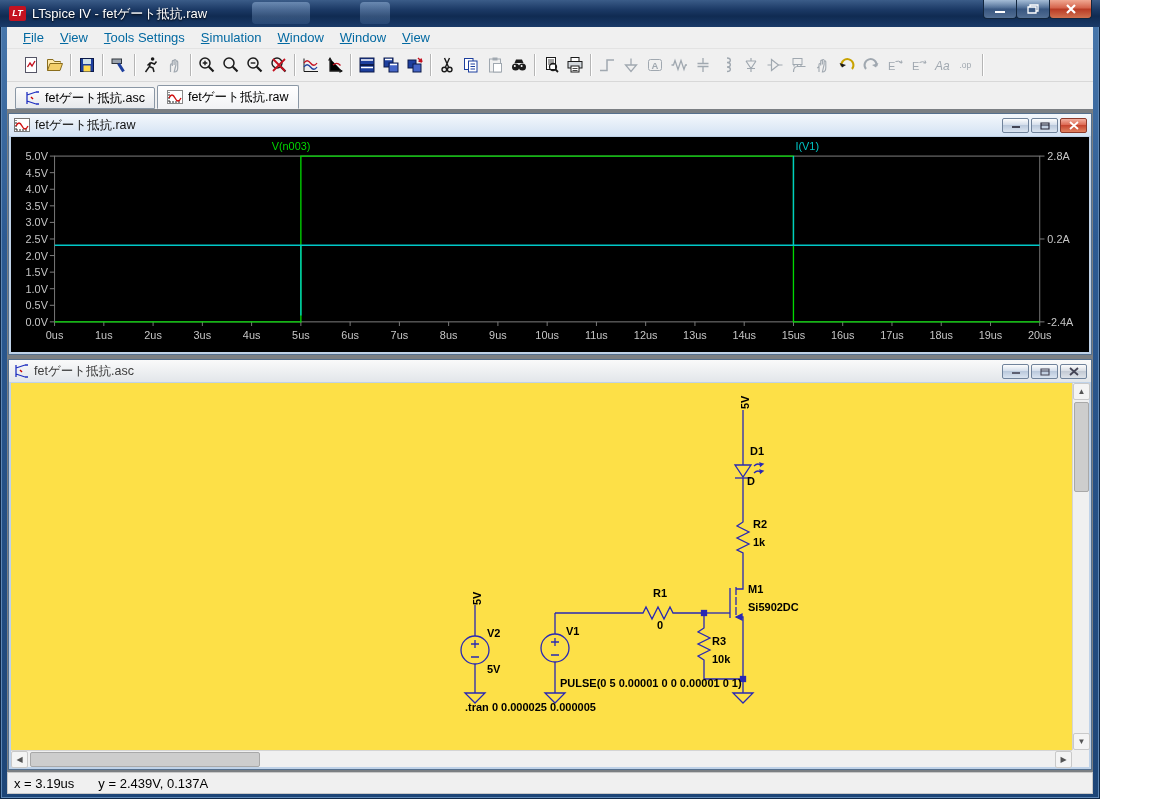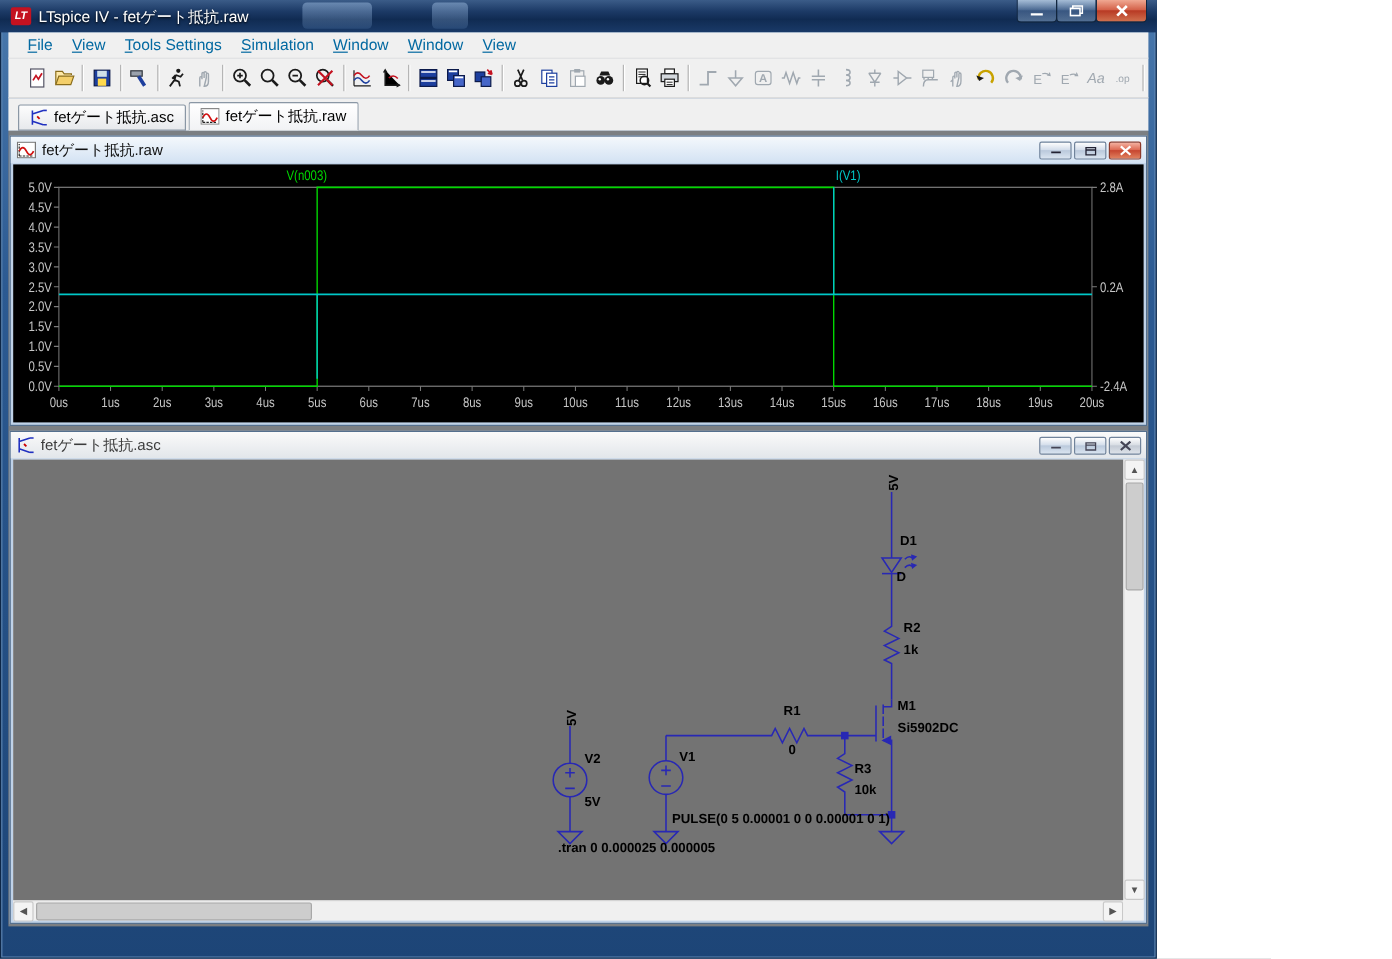--- a/index.html
+++ b/index.html
@@ -1,19 +1,19 @@
 <!DOCTYPE html>
 <html><head>
 <meta charset="utf-8">
 <style>
   * { margin:0; padding:0; box-sizing:border-box; }
   html,body { width:1160px; height:799px; overflow:hidden; }
   body { font-family:"Liberation Sans", sans-serif; font-size:13px; }
 
-  .app { position:relative; width:964px; height:799px;
+  .app { position:relative; width:1100px; height:799px;
          background:linear-gradient(180deg,#4a79ad,#2c5a92 30%,#1d4577);
          box-shadow:inset 0 0 0 1px #0e2747, inset 0 0 0 2px #5e87b5; }
 
   
   .titlebar { position:absolute; left:0; top:0; right:0; height:27px;
               background:linear-gradient(180deg,#3b5c88 0%,#1c3a66 35%,#102b52 60%,#1a3a68 100%);
               display:flex; align-items:center; }
   .glass-blob { position:absolute; top:2px; height:22px; border-radius:4px;
                 background:linear-gradient(180deg,rgba(170,200,235,.45),rgba(90,130,180,.25)); }
   .logo { width:17px; height:15px; margin:0 6px 0 9px; background:#c41220; border-radius:2px;
@@ -65,21 +65,21 @@
   .child-body { position:absolute; left:2px; right:2px; top:23px; bottom:2px; }
 
   
   #wave-win { left:1px; right:1px; top:4px; height:242px; }
   #wave-body { background:#000; }
   #plot-svg { position:absolute; inset:0; width:100%; height:100%; }
 
   
   #sch-win { left:1px; right:1px; top:250px; bottom:2px; }
   #sch-body { background:#f0f0f0; }
-  .sch-canvas { position:absolute; left:0; top:0; right:17px; bottom:17px; background:#737373; overflow:hidden;text-decoration:underline; }
+  .sch-canvas { position:absolute; left:0; top:0; right:17px; bottom:17px; background:#fde047; overflow:hidden;text-decoration:underline; }
   .sch-canvas svg { position:absolute; inset:0; }
   .slabel { position:absolute; font-size:11px; font-weight:bold; color:#000; white-space:nowrap; line-height:12px; }
   .slabel.rot { transform:rotate(-90deg); transform-origin:0 0; }
 
   .vscroll { position:absolute; right:0; top:0; bottom:17px; width:17px; background:#f0f0f0; border-left:1px solid #d4d4d4; }
   .hscroll { position:absolute; left:0; right:17px; bottom:0; height:17px; background:#f0f0f0; border-top:1px solid #d4d4d4; }
   .scorner { position:absolute; right:0; bottom:0; width:17px; height:17px; background:#f0f0f0; }
   .sarrow { position:absolute; width:17px; height:17px; background:#f4f4f4; border:1px solid #c9c9c9; border-radius:2px;
             color:#555; font-size:8px; display:flex; align-items:center; justify-content:center; }
   .vthumb { position:absolute; left:1px; width:15px; background:#cdcdcd; border:1px solid #a8a8a8; border-radius:2px; }
@@ -594,13 +594,17 @@
         <div class="hscroll">
           <div class="sarrow" style="left:0;top:0;">◀</div>
           <div class="hthumb" style="left:19px;width:230px;"></div>
           <div class="sarrow" style="right:0;top:0;">▶</div>
         </div>
         <div class="scorner"></div>
       </div>
     </div>
   </div>
 
+  <div class="statusbar">
+    <span>x = 3.19us</span>
+    <span>y = 2.439V, 0.137A</span>
+  </div>
 </div>
 
 </body></html>

